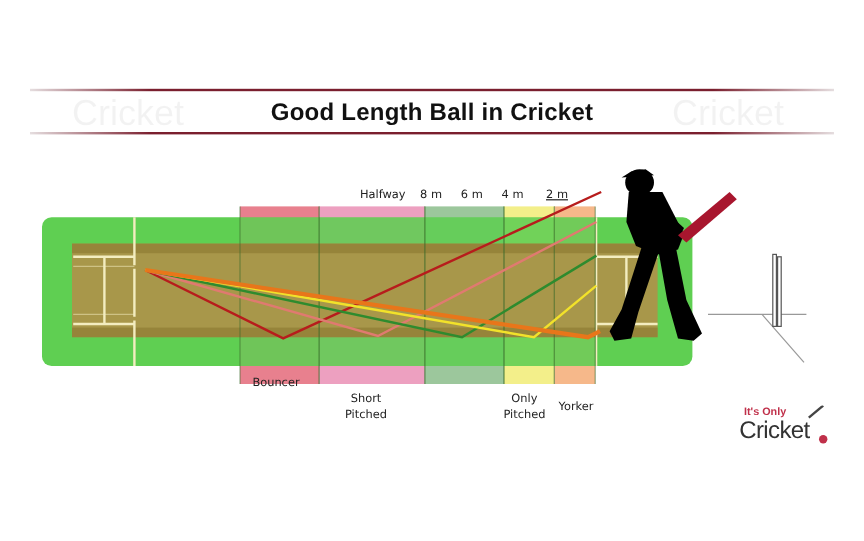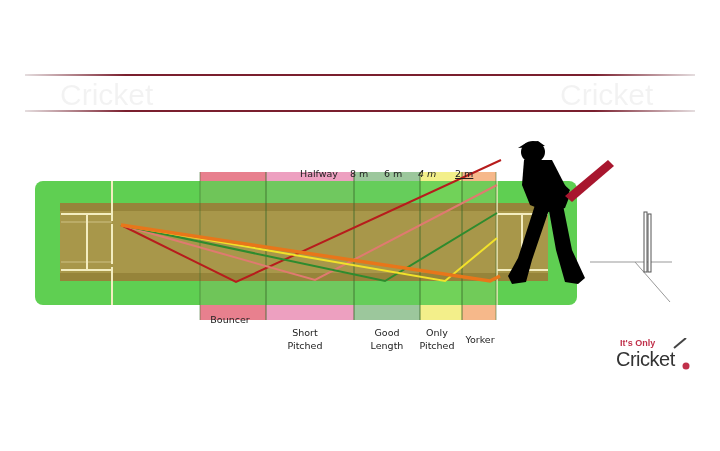--- a/index.html
+++ b/index.html
@@ -4,35 +4,36 @@
   <style>
     html, body { margin: 0; padding: 0; background: #ffffff; }
     body { width: 720px; height: 451px; position: relative; overflow: hidden; font-family: "Liberation Sans", sans-serif; }
     .stage { position: absolute; left: 0; top: 0; width: 632px; height: 451px; }
     .title-rule { position: absolute; left: 25px; width: 670px; height: 2px;
       background: linear-gradient(to right, rgba(80,30,40,0.15), #7a1f2e 15%, #7a1f2e 85%, rgba(80,30,40,0.15)); }
     .title { position: absolute; left: 0; width: 720px; top: 83px; text-align: center;
       font-family: "Liberation Sans", sans-serif; font-weight: bold; font-size: 20px; color: #111; letter-spacing: 0.2px; }
     .watermark { position: absolute; font-family: "Liberation Sans", sans-serif; font-size: 30px; color: rgba(0,0,0,0.05); }
     .label { position: absolute; font-family: "DejaVu Sans", sans-serif; font-size: 9.5px; color: #222; text-align: center; line-height: 13px; }
-    .dist { position: absolute; top: 168px; font-family: "DejaVu Sans", sans-serif; font-size: 9.5px; color: #222; }
+    .dist { position: absolute; top: 157px; font-family: "DejaVu Sans", sans-serif; font-size: 9.5px; color: #222; }
     svg { position: absolute; left: 0; top: 0; }
     .logo { position: absolute; left: 612px; top: 338px; width: 80px; height: 40px; text-align: center; }
     .logo-top { position: absolute; left: 8px; top: 0; font-family: "Liberation Sans", sans-serif; font-weight: bold; font-size: 9px; color: #c0304a; }
     .logo-main { position: absolute; left: 4px; top: 10px; font-family: "Liberation Sans", sans-serif; font-size: 20px; color: #333; letter-spacing: -0.5px; }
   </style>
 </head>
 <body>
 
 <div class="stage">
 
   <div class="watermark" style="left:60px;top:78px;">Cricket</div>
   <div class="watermark" style="left:560px;top:78px;">Cricket</div>
 
   <div class="title-rule" style="top:74px;"></div>
+  <div class="title">Good Length Ball in Cricket</div>
   <div class="title-rule" style="top:110px;"></div>
 
   <svg width="720" height="451" viewBox="0 0 720 451">
 
     <g id="zone-bands">
         <rect x="200" y="172" width="66" height="148" fill="#e8808e"></rect>
         <rect x="266" y="172" width="88" height="148" fill="#eda0c0"></rect>
         <rect x="354" y="172" width="66" height="148" fill="#9cc79c"></rect>
         <rect x="420" y="172" width="42" height="148" fill="#f3ef8a"></rect>
         <rect x="462" y="172" width="34" height="148" fill="#f6b88a"></rect>
@@ -110,34 +111,30 @@
       <line x1="635" y1="262" x2="670" y2="302" stroke="#999"></line>
       <rect x="644" y="212" width="3" height="60" fill="#fff"></rect>
       <rect x="648" y="214" width="3" height="58" fill="#fff"></rect>
     </g>
   </svg>
 
   <div id="dist-container">
     <span class="dist" style="left:300px;">Halfway</span>
     <span class="dist" style="left:350px;">8 m</span>
     <span class="dist" style="left:384px;text-align:right;">6 m</span>
-    <span class="dist" style="left:418px;font-style:italic;">4 m</span>
+    <span class="dist" style="left:418px;">4 m</span>
     <span class="dist" style="left:455px;text-decoration:underline;">2 m</span>
   </div>
 
   <div class="label" style="left:200px;top:313px;width:60px;">
     <div>Bouncer</div>
   </div>
   <div class="label" style="left:275px;top:326px;width:60px;">
     <div>Short</div>
     <div>Pitched</div>
-  </div>
-  <div class="label" style="left:357px;top:326px;width:60px;">
-    <div>Good</div>
-    <div>Length</div>
   </div>
   <div class="label" style="left:412px;top:326px;width:50px;">
     <div>Only</div>
     <div>Pitched</div>
   </div>
   <div class="label" style="left:459px;top:333px;width:42px;">
     <div>Yorker</div>
   </div>
 
   <div class="logo">

